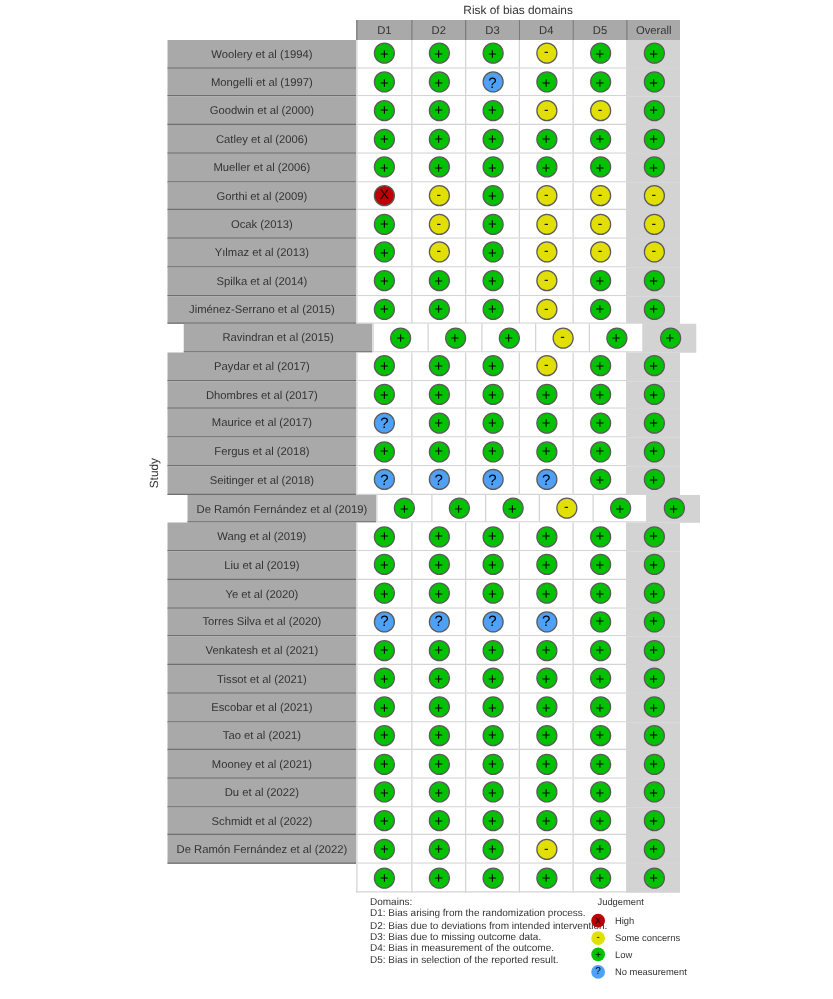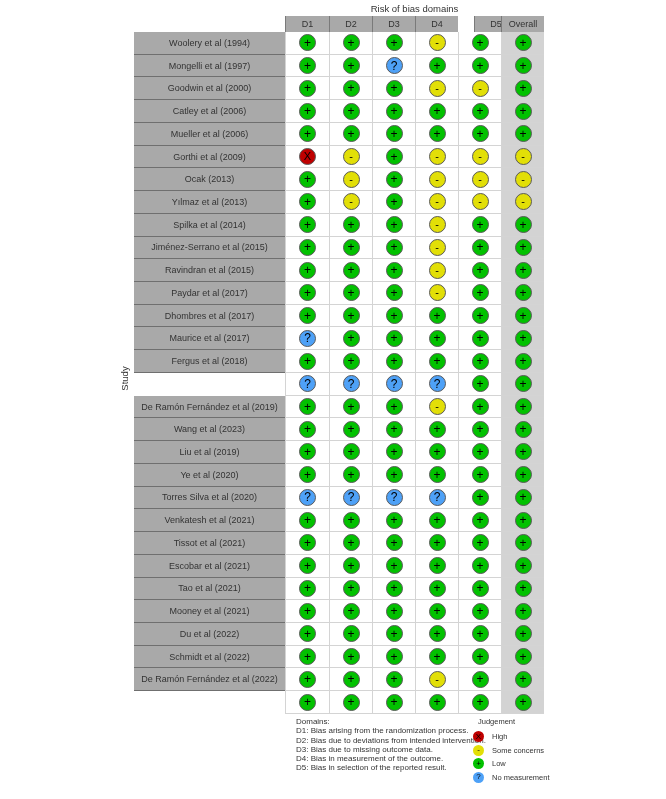--- a/index.html
+++ b/index.html
@@ -41,21 +41,21 @@
 <body>
 
 <div class="title">Risk of bias domains</div>
 <div class="ylab">Study</div>
 
 <div class="grid" id="grid">
     <div class="hdr" style="left: 151px; width: 44px;">D1</div>
     <div class="hdr" style="left: 195px; width: 43px;">D2</div>
     <div class="hdr" style="left: 238px; width: 43px;">D3</div>
     <div class="hdr" style="left: 281px; width: 43px;">D4</div>
-    <div class="hdr" style="left: 324px; width: 43px; margin-left: 16px;">D5</div>
+    <div class="hdr" style="left: 324px; width: 43px;">D5</div>
     <div class="hdr" style="left: 367px; width: 43px;">Overall</div>
     <div class="row" style="top: 16px; width: 410px;">
       <div class="study">Woolery et al (1994)</div>
       <div class="cell" style="left: 151px; width: 44px;">
         <div class="dot low">+</div>
       </div>
       <div class="cell" style="left: 195px; width: 43px;">
         <div class="dot low">+</div>
       </div>
       <div class="cell" style="left: 238px; width: 43px;">
@@ -253,21 +253,21 @@
       <div class="cell" style="left: 281px; width: 43px;">
         <div class="dot some">-</div>
       </div>
       <div class="cell" style="left: 324px; width: 43px;">
         <div class="dot low">+</div>
       </div>
       <div class="cell overall" style="left: 367px; width: 43px;">
         <div class="dot low">+</div>
       </div>
     </div>
-    <div class="row" style="top: 243.3px; width: 410px;">
+    <div class="row" style="top: 243.3px; width: 410px; margin-left: 13px;">
       <div class="study">Ravindran et al (2015)</div>
       <div class="cell" style="left: 151px; width: 44px;">
         <div class="dot low">+</div>
       </div>
       <div class="cell" style="left: 195px; width: 43px;">
         <div class="dot low">+</div>
       </div>
       <div class="cell" style="left: 238px; width: 43px;">
         <div class="dot low">+</div>
       </div>
@@ -359,40 +359,41 @@
         <div class="dot low">+</div>
       </div>
       <div class="cell" style="left: 324px; width: 43px;">
         <div class="dot low">+</div>
       </div>
       <div class="cell overall" style="left: 367px; width: 43px;">
         <div class="dot low">+</div>
       </div>
     </div>
     <div class="row" style="top: 356.95px; width: 410px;">
-      <div class="cell" style="left: 151px; width: 44px;">
-        <div class="dot noinfo">?</div>
-      </div>
-      <div class="cell" style="left: 195px; width: 43px;">
-        <div class="dot noinfo">?</div>
-      </div>
-      <div class="cell" style="left: 238px; width: 43px;">
-        <div class="dot noinfo">?</div>
-      </div>
-      <div class="cell" style="left: 281px; width: 43px;">
-        <div class="dot noinfo">?</div>
-      </div>
-      <div class="cell" style="left: 324px; width: 43px;">
-        <div class="dot low">+</div>
-      </div>
-      <div class="cell overall" style="left: 367px; width: 43px;">
-        <div class="dot low">+</div>
-      </div>
-    </div>
-    <div class="row" style="top: 379.68px; width: 346px;">
+      <div class="study">Seitinger et al (2018)</div>
+      <div class="cell" style="left: 151px; width: 44px;">
+        <div class="dot noinfo">?</div>
+      </div>
+      <div class="cell" style="left: 195px; width: 43px;">
+        <div class="dot noinfo">?</div>
+      </div>
+      <div class="cell" style="left: 238px; width: 43px;">
+        <div class="dot noinfo">?</div>
+      </div>
+      <div class="cell" style="left: 281px; width: 43px;">
+        <div class="dot noinfo">?</div>
+      </div>
+      <div class="cell" style="left: 324px; width: 43px;">
+        <div class="dot low">+</div>
+      </div>
+      <div class="cell overall" style="left: 367px; width: 43px;">
+        <div class="dot low">+</div>
+      </div>
+    </div>
+    <div class="row" style="top: 379.68px; width: 346px; margin-left: 16px;">
       <div class="study">De Ramón Fernández et al (2019)</div>
       <div class="cell" style="left: 151px; width: 44px;">
         <div class="dot low">+</div>
       </div>
       <div class="cell" style="left: 195px; width: 43px;">
         <div class="dot low">+</div>
       </div>
       <div class="cell" style="left: 238px; width: 43px;">
         <div class="dot low">+</div>
       </div>
@@ -400,21 +401,21 @@
         <div class="dot some">-</div>
       </div>
       <div class="cell" style="left: 324px; width: 43px;">
         <div class="dot low">+</div>
       </div>
       <div class="cell overall" style="left: 367px; width: 43px;">
         <div class="dot low">+</div>
       </div>
     </div>
     <div class="row" style="top: 402.41px; width: 410px;">
-      <div class="study">Wang et al (2023)</div>
+      <div class="study">Wang et al (2019)</div>
       <div class="cell" style="left: 151px; width: 44px;">
         <div class="dot low">+</div>
       </div>
       <div class="cell" style="left: 195px; width: 43px;">
         <div class="dot low">+</div>
       </div>
       <div class="cell" style="left: 238px; width: 43px;">
         <div class="dot low">+</div>
       </div>
       <div class="cell" style="left: 281px; width: 43px;">

